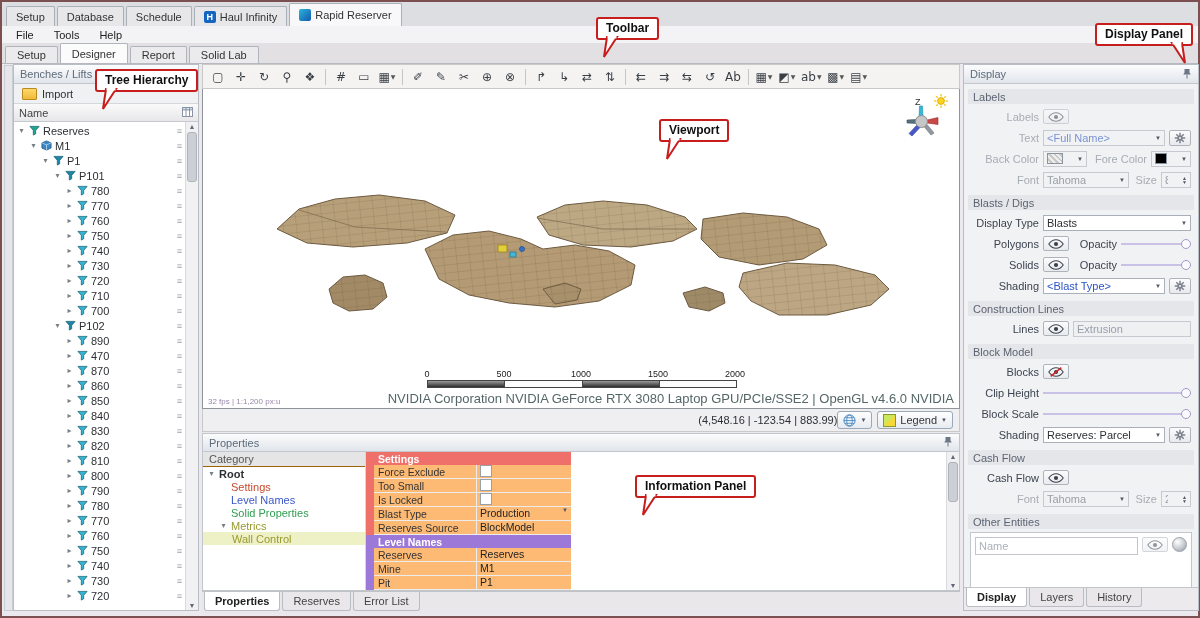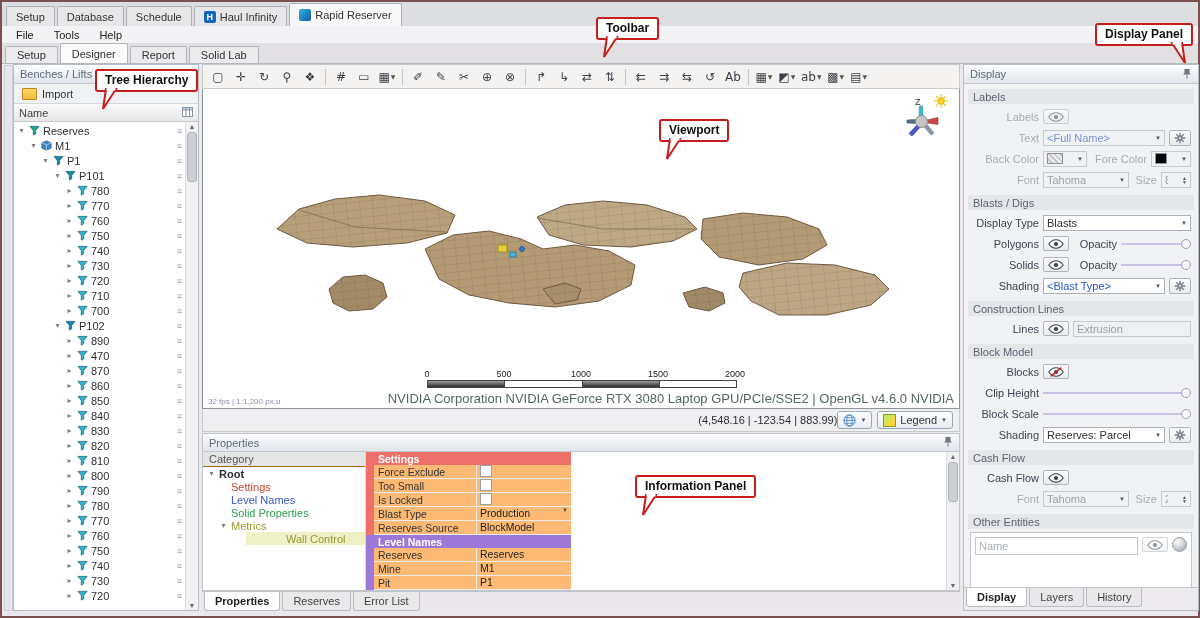--- a/index.html
+++ b/index.html
@@ -753,21 +753,21 @@
               <span class="clabel" style="color: rgb(58, 85, 200);">Level Names</span>
             </div>
             <div class="crow" style="padding-left: 16px;">
               <span class="exp"></span>
               <span class="clabel" style="color: rgb(47, 158, 82);">Solid Properties</span>
             </div>
             <div class="crow" style="padding-left: 16px;">
               <span class="exp">▾</span>
               <span class="clabel" style="color: rgb(154, 154, 48);">Metrics</span>
             </div>
-            <div class="crow selected" style="padding-left: 28px; margin-left: 43px;">
+            <div class="crow selected" style="padding-left: 17px;">
               <span class="exp"></span>
               <span class="clabel" style="color: rgb(154, 154, 48);">Wall Control</span>
             </div>
           </div>
       </div>
       <div id="grid">
           <div class="psec" style="border-left-color: rgb(239, 111, 106);">
             <div class="psec-hdr" style="background: rgb(239, 111, 106);">Settings</div>
             <div class="prow">
               <div class="plabel">Force Exclude</div>

